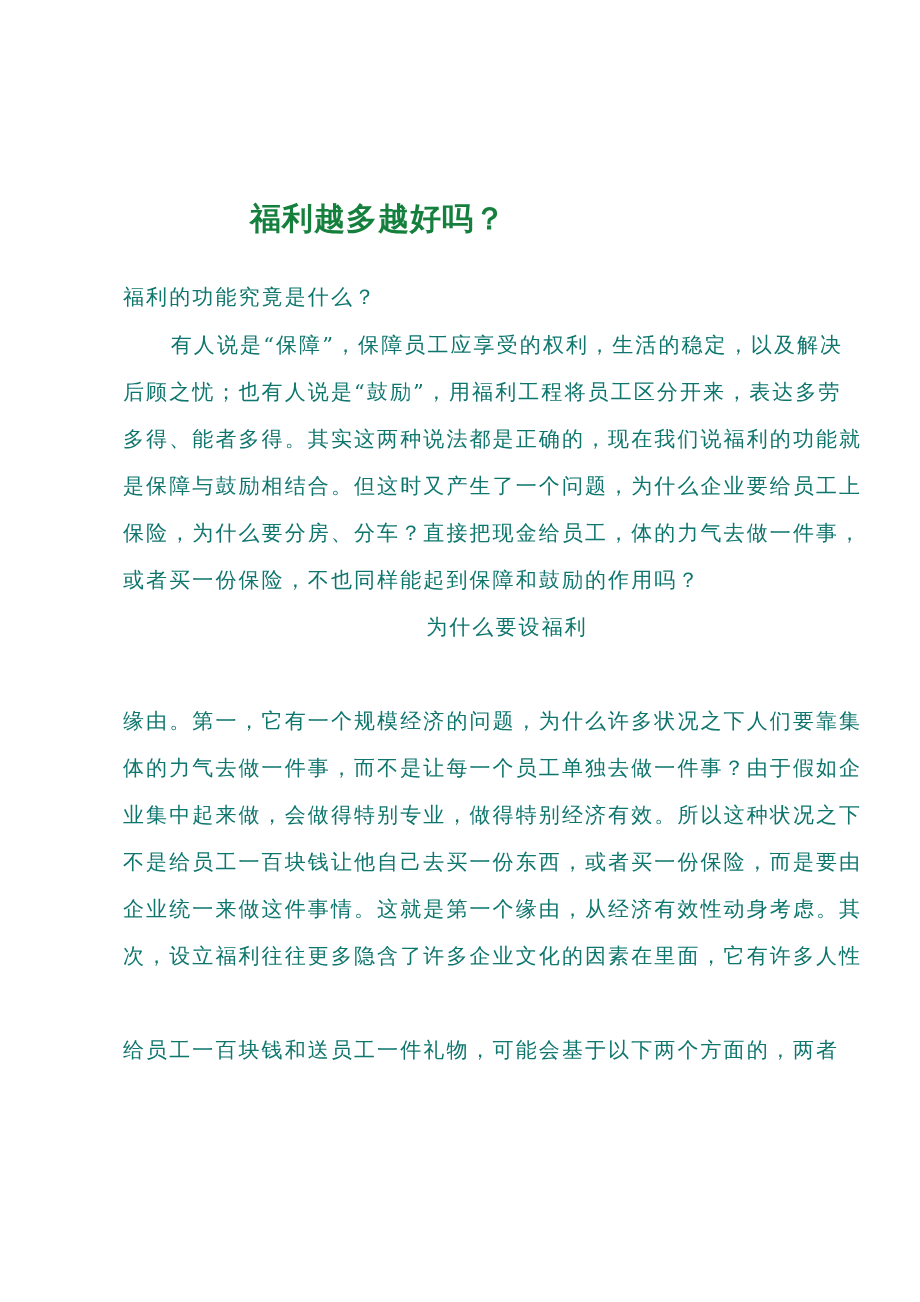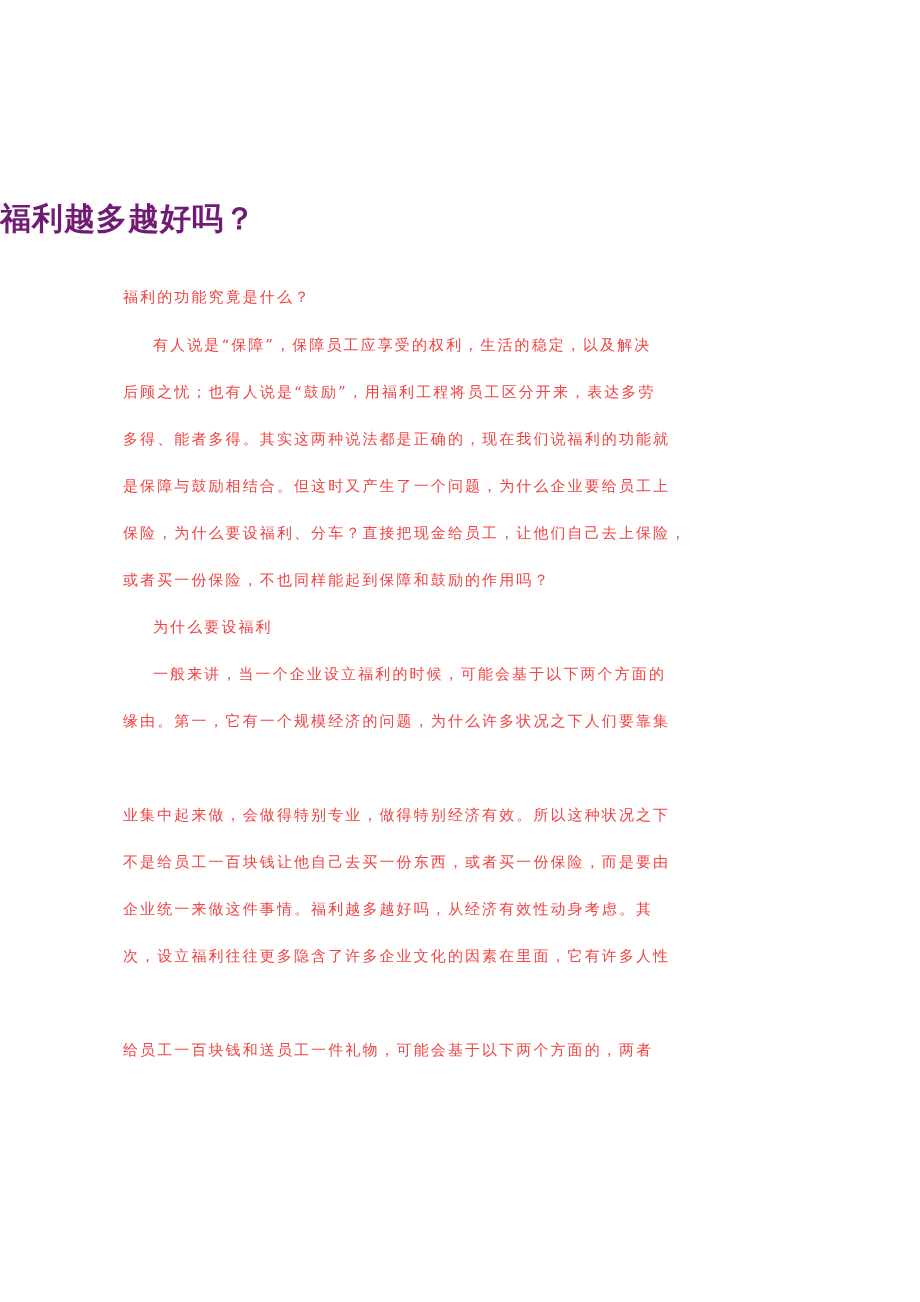--- a/index.html
+++ b/index.html
@@ -20,54 +20,56 @@
       left: 0;
       top: 0;
       width: 920px;
       height: 1302px;
     }
     .title {
       position: absolute;
       left: 0;
       width: 756px;
       top: 196px;
+      text-align: center;
       font-size: 31px;
       font-weight: bold;
-      color: #701a75;
+      color: #15803d;
       letter-spacing: 1px;
       line-height: 44px;
     }
     .line {
       position: absolute;
       left: 123px;
       width: 690px;
-      font-size: 15px;
+      font-size: 21px;
       line-height: 30px;
       white-space: nowrap;
       letter-spacing: 2.1px;
-      color: #ef4444;
+      color: #0f766e;
     }
     .indent {
-      left: 153px;
+      left: 162px;
+      text-align: center;
     }
   </style>
 </head>
 <body>
 
 <div class="page">
   <div class="title">福利越多越好吗？</div>
 
   <div class="line" style="top:282px">福利的功能究竟是什么？</div>
   <div class="line indent" style="top:330px">有人说是“保障”，保障员工应享受的权利，生活的稳定，以及解决</div>
   <div class="line" style="top:377px">后顾之忧；也有人说是“鼓励”，用福利工程将员工区分开来，表达多劳</div>
   <div class="line" style="top:424px">多得、能者多得。其实这两种说法都是正确的，现在我们说福利的功能就</div>
   <div class="line" style="top:471px">是保障与鼓励相结合。但这时又产生了一个问题，为什么企业要给员工上</div>
-  <div class="line" style="top:518px">保险，为什么要设福利、分车？直接把现金给员工，让他们自己去上保险，</div>
+  <div class="line" style="top:518px">保险，为什么要分房、分车？直接把现金给员工，体的力气去做一件事，</div>
   <div class="line" style="top:565px">或者买一份保险，不也同样能起到保障和鼓励的作用吗？</div>
   <div class="line indent" style="top:612px">为什么要设福利</div>
-  <div class="line indent" style="top:659px">一般来讲，当一个企业设立福利的时候，可能会基于以下两个方面的</div>
   <div class="line" style="top:706px">缘由。第一，它有一个规模经济的问题，为什么许多状况之下人们要靠集</div>
+  <div class="line" style="top:753px">体的力气去做一件事，而不是让每一个员工单独去做一件事？由于假如企</div>
   <div class="line" style="top:800px">业集中起来做，会做得特别专业，做得特别经济有效。所以这种状况之下</div>
   <div class="line" style="top:847px">不是给员工一百块钱让他自己去买一份东西，或者买一份保险，而是要由</div>
-  <div class="line" style="top:894px">企业统一来做这件事情。福利越多越好吗，从经济有效性动身考虑。其</div>
+  <div class="line" style="top:894px">企业统一来做这件事情。这就是第一个缘由，从经济有效性动身考虑。其</div>
   <div class="line" style="top:941px">次，设立福利往往更多隐含了许多企业文化的因素在里面，它有许多人性</div>
   <div class="line" style="top:1035px">给员工一百块钱和送员工一件礼物，可能会基于以下两个方面的，两者</div>
 </div>
 
 </body></html>

